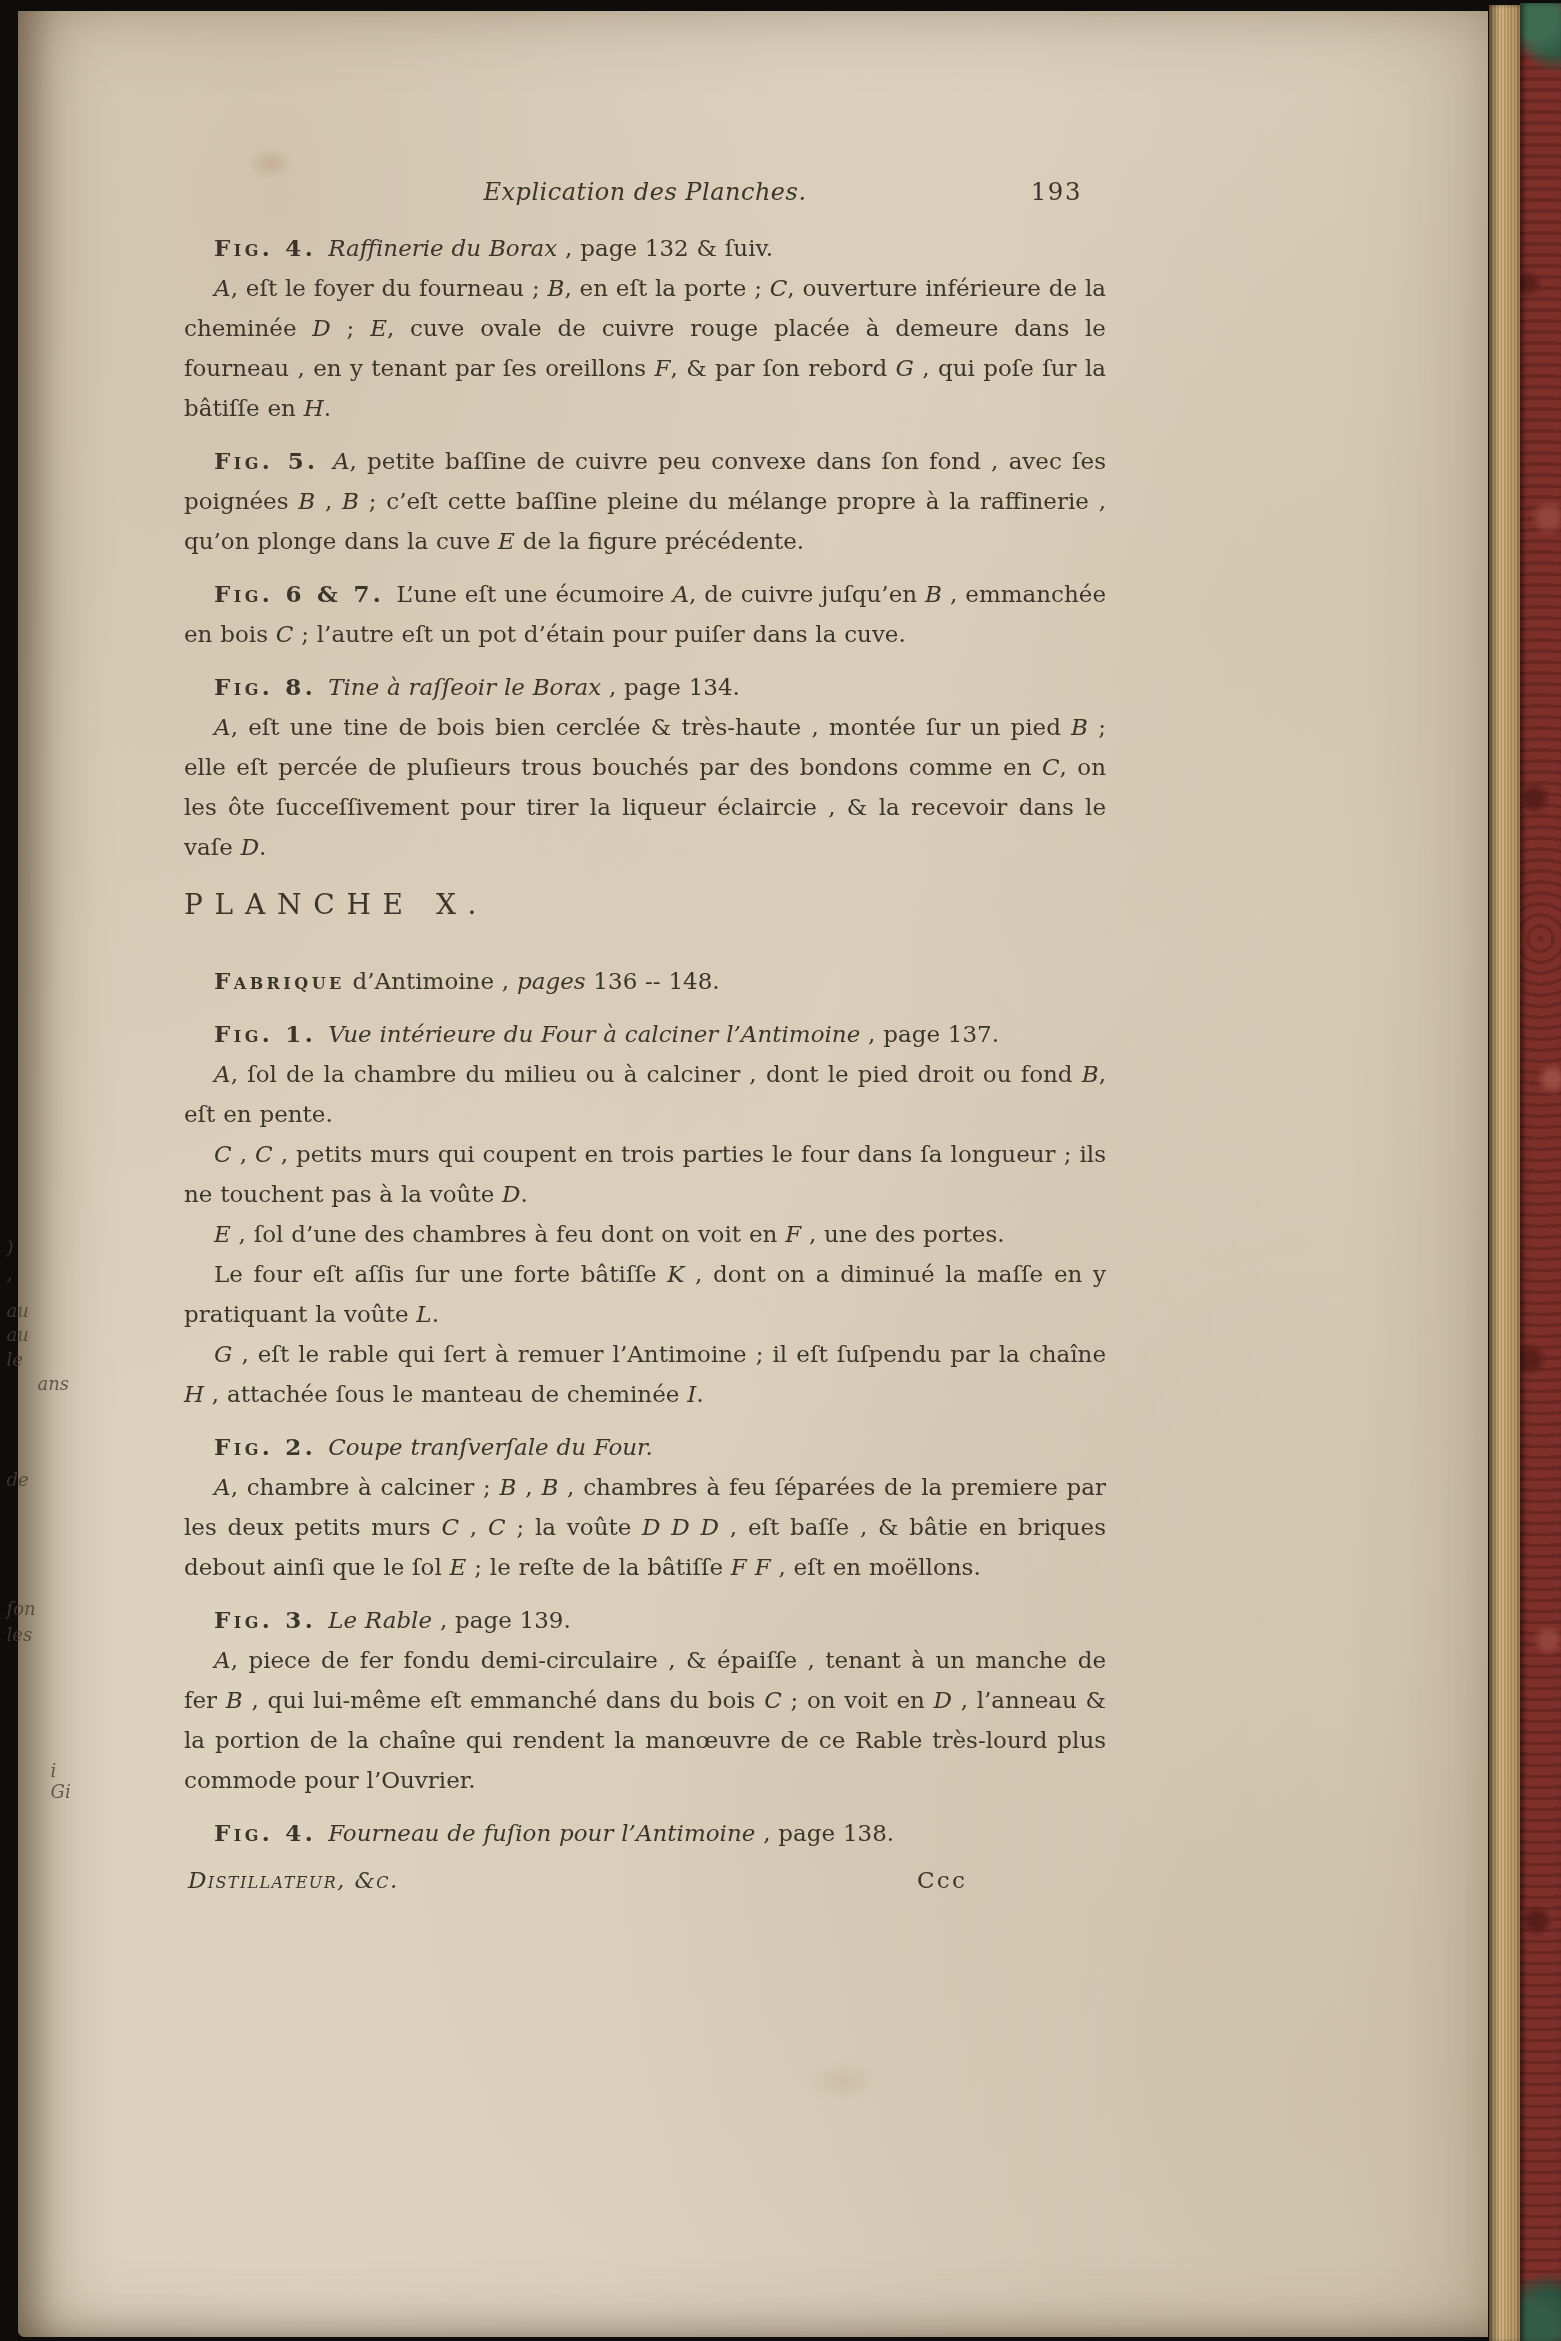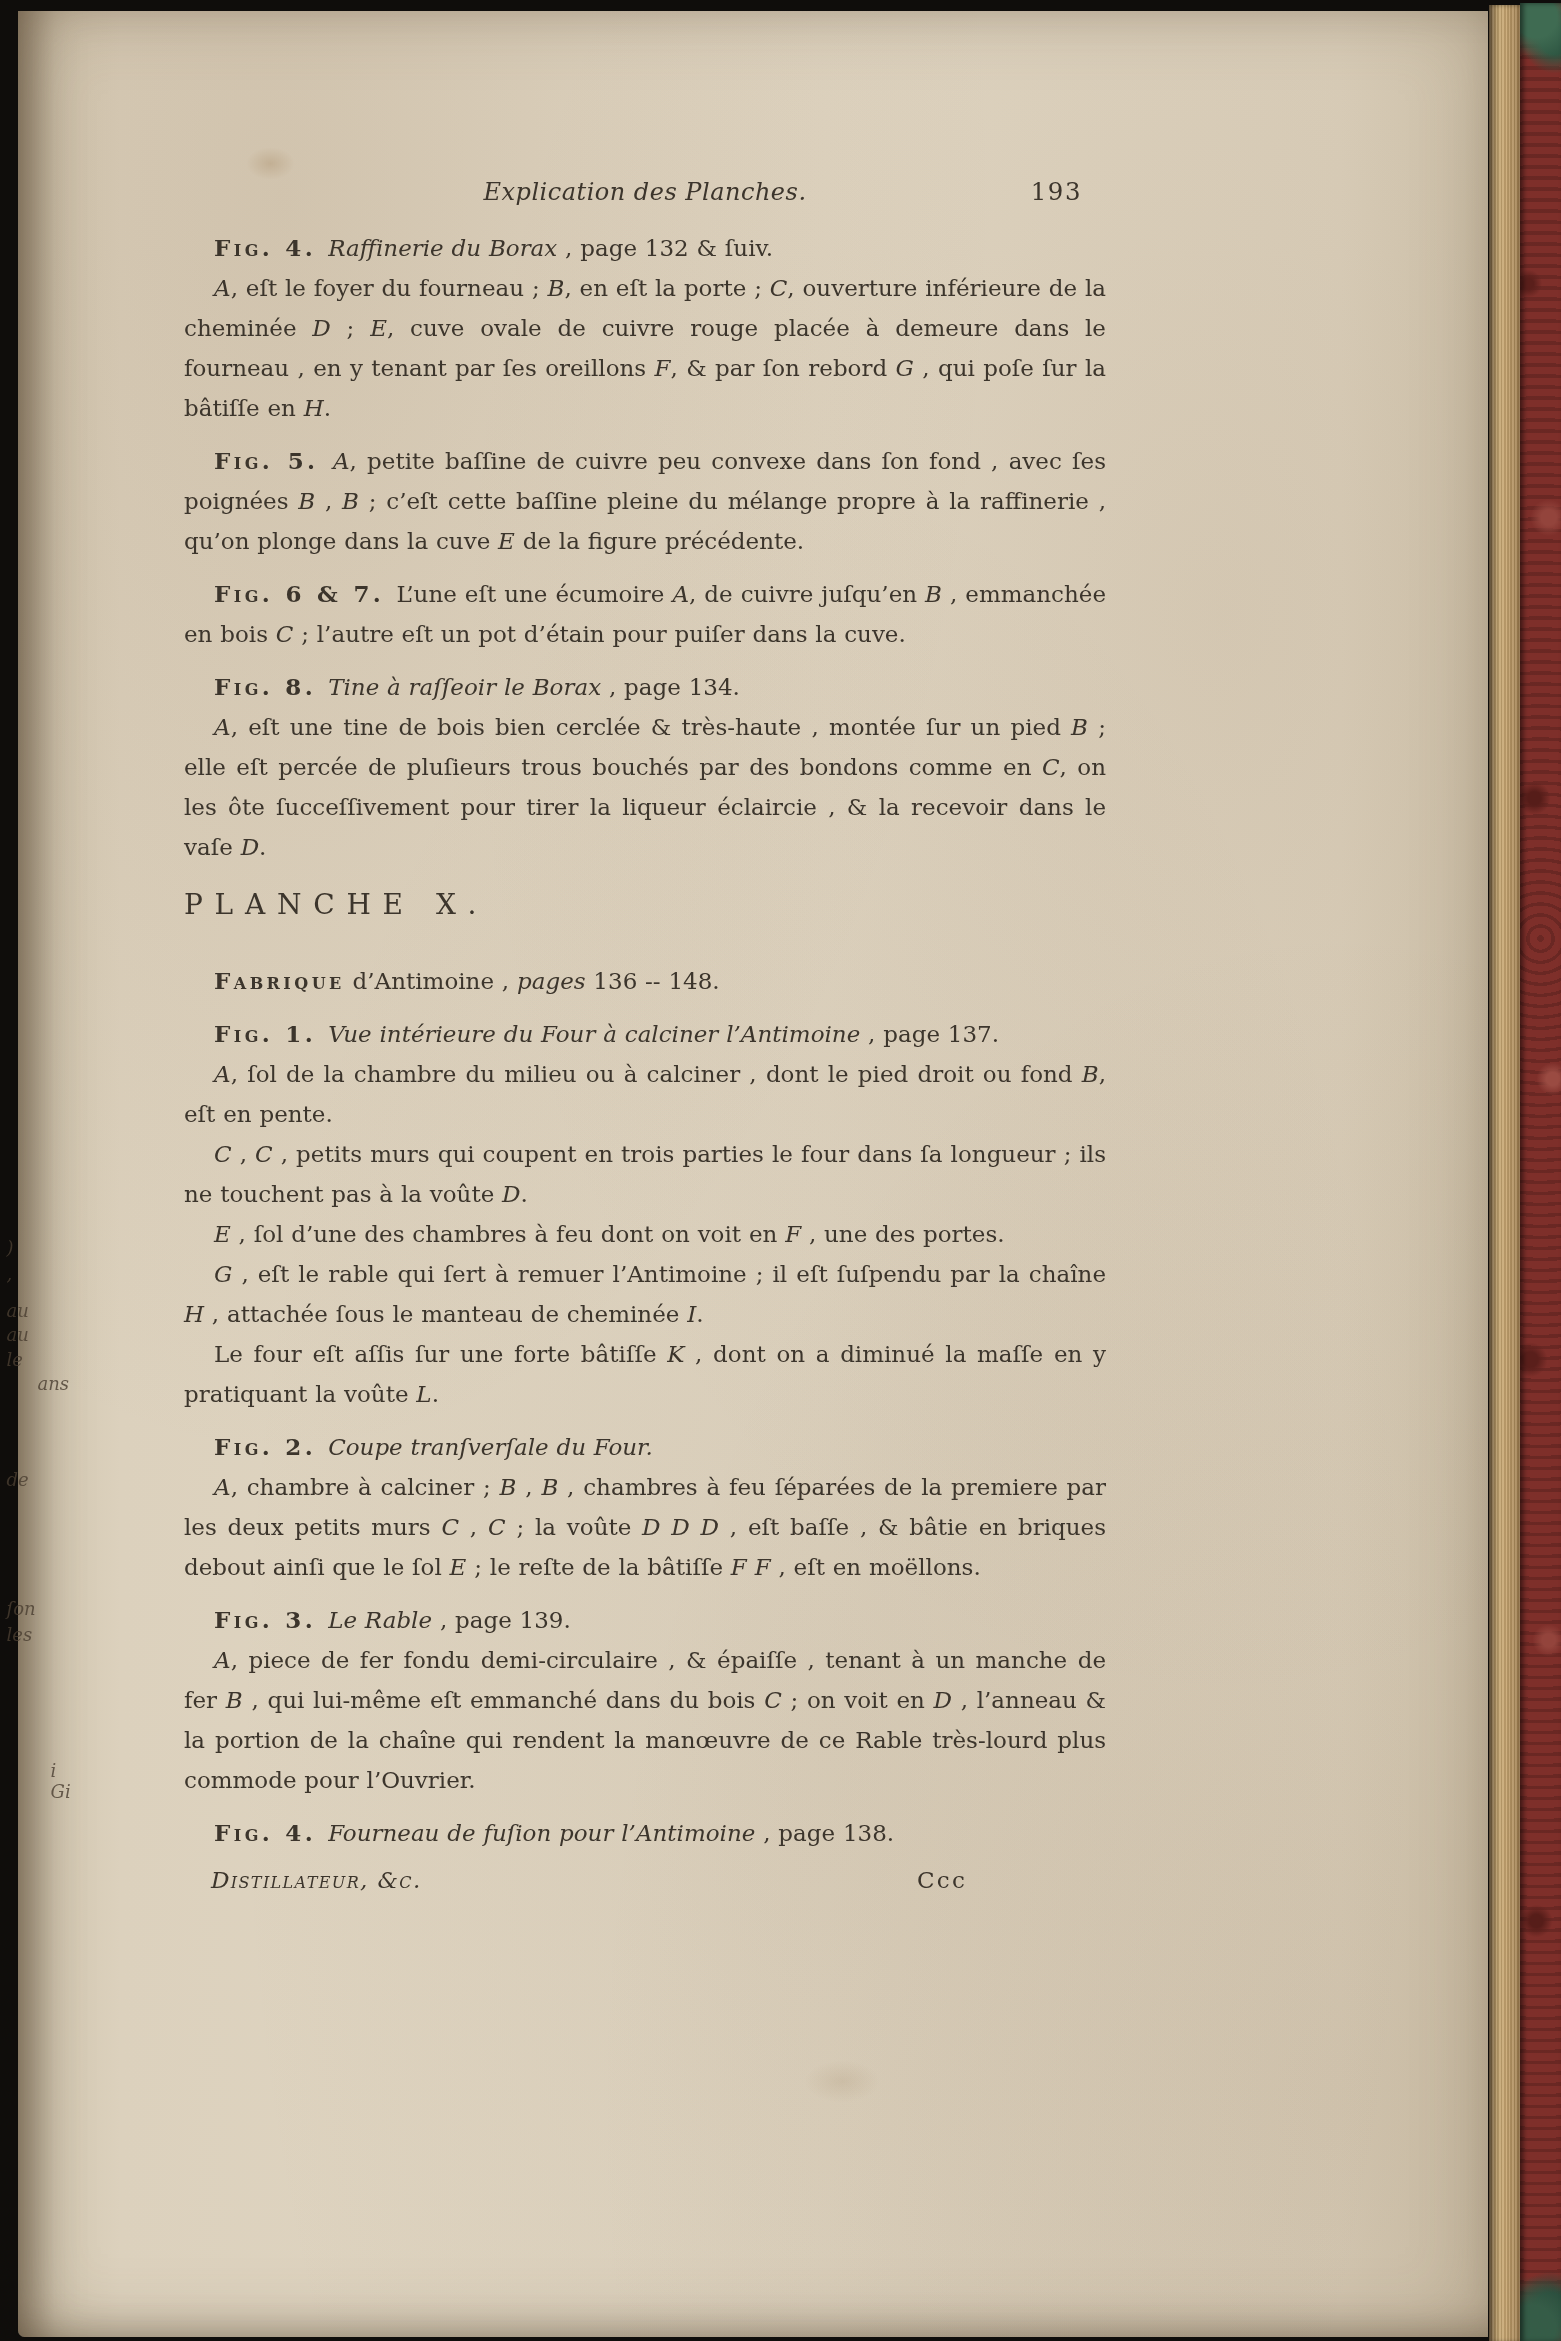--- a/index.html
+++ b/index.html
@@ -95,21 +95,21 @@
   .seg-italic{font-style:italic;}
   .seg-figlabel{font-variant:small-caps;letter-spacing:.15em;font-weight:bold;}
   .seg-spaced{letter-spacing:.42em;}
   .seg-sig{font-style:italic;font-variant:small-caps;letter-spacing:.06em;}
   
   .signature{
     position:relative;
     margin-top:6.5px;
     font-size:23px;line-height:40px;
   }
-  .sig-left{margin-left:27px;}
+  .sig-left{margin-left:4px;}
   .sig-right{position:absolute;left:733px;top:0;letter-spacing:2.2px;}
   
   .gutter-fragments{position:absolute;left:0;top:0;width:65px;height:2342px;pointer-events:none;}
   .frag{
     position:absolute;left:6.5px;
     font-size:18px;color:#4a3e31;opacity:.8;
     font-style:italic;
   }
   
   .stain1{position:absolute;left:228px;top:136px;width:49px;height:33px;border-radius:50%;
@@ -155,22 +155,22 @@
         <p class="para fig"><span class="seg-figlabel">Fig. 5. </span><span class="seg-italic">A</span><span class="seg-roman">, petite baſſine de cuivre peu convexe dans ſon fond , avec ſes poignées </span><span class="seg-italic">B</span><span class="seg-roman"> , </span><span class="seg-italic">B</span><span class="seg-roman"> ; c’eſt cette baſſine pleine du mélange propre à la raffinerie , qu’on plonge dans la cuve </span><span class="seg-italic">E</span><span class="seg-roman"> de la figure précédente.</span></p>
         <p class="para fig"><span class="seg-figlabel">Fig. 6 &amp; 7. </span><span class="seg-roman">L’une eſt une écumoire </span><span class="seg-italic">A</span><span class="seg-roman">, de cuivre juſqu’en </span><span class="seg-italic">B</span><span class="seg-roman"> , emmanchée en bois </span><span class="seg-italic">C</span><span class="seg-roman"> ; l’autre eſt un pot d’étain pour puiſer dans la cuve.</span></p>
         <p class="para fig"><span class="seg-figlabel">Fig. 8. </span><span class="seg-italic">Tine à raſſeoir le Borax</span><span class="seg-roman"> , page 134.</span></p>
         <p class="para body"><span class="seg-italic">A</span><span class="seg-roman">, eſt une tine de bois bien cerclée &amp; très-haute , montée ſur un pied </span><span class="seg-italic">B</span><span class="seg-roman"> ; elle eſt percée de pluſieurs trous bouchés par des bondons comme en </span><span class="seg-italic">C</span><span class="seg-roman">, on les ôte ſucceſſivement pour tirer la liqueur éclaircie , &amp; la recevoir dans le vaſe </span><span class="seg-italic">D</span><span class="seg-roman">.</span></p>
         <p class="para planche"><span class="seg-spaced">PLANCHE X.</span></p>
         <p class="para fabrique"><span class="seg-figlabel">Fabrique</span><span class="seg-roman"> d’Antimoine , </span><span class="seg-italic">pages</span><span class="seg-roman"> 136 -- 148.</span></p>
         <p class="para fig"><span class="seg-figlabel">Fig. 1. </span><span class="seg-italic">Vue intérieure du Four à calciner l’Antimoine</span><span class="seg-roman"> , page 137.</span></p>
         <p class="para body"><span class="seg-italic">A</span><span class="seg-roman">, ſol de la chambre du milieu ou à calciner , dont le pied droit ou fond </span><span class="seg-italic">B</span><span class="seg-roman">, eſt en pente.</span></p>
         <p class="para body"><span class="seg-italic">C</span><span class="seg-roman"> , </span><span class="seg-italic">C</span><span class="seg-roman"> , petits murs qui coupent en trois parties le four dans ſa longueur ; ils ne touchent pas à la voûte </span><span class="seg-italic">D</span><span class="seg-roman">.</span></p>
         <p class="para body"><span class="seg-italic">E</span><span class="seg-roman"> , ſol d’une des chambres à feu dont on voit en </span><span class="seg-italic">F</span><span class="seg-roman"> , une des portes.</span></p>
+        <p class="para body"><span class="seg-roman">Le four eſt aſſis ſur une forte bâtiſſe </span><span class="seg-italic">K</span><span class="seg-roman"> , dont on a diminué la maſſe en y pratiquant la voûte </span><span class="seg-italic">L</span><span class="seg-roman">.</span></p>
         <p class="para body"><span class="seg-italic">G</span><span class="seg-roman"> , eſt le rable qui ſert à remuer l’Antimoine ; il eſt ſuſpendu par la chaîne </span><span class="seg-italic">H</span><span class="seg-roman"> , attachée ſous le manteau de cheminée </span><span class="seg-italic">I</span><span class="seg-roman">.</span></p>
-        <p class="para body"><span class="seg-roman">Le four eſt aſſis ſur une forte bâtiſſe </span><span class="seg-italic">K</span><span class="seg-roman"> , dont on a diminué la maſſe en y pratiquant la voûte </span><span class="seg-italic">L</span><span class="seg-roman">.</span></p>
         <p class="para fig"><span class="seg-figlabel">Fig. 2. </span><span class="seg-italic">Coupe tranſverſale du Four.</span></p>
         <p class="para body"><span class="seg-italic">A</span><span class="seg-roman">, chambre à calciner ; </span><span class="seg-italic">B</span><span class="seg-roman"> , </span><span class="seg-italic">B</span><span class="seg-roman"> , chambres à feu ſéparées de la premiere par les deux petits murs </span><span class="seg-italic">C</span><span class="seg-roman"> , </span><span class="seg-italic">C</span><span class="seg-roman"> ; la voûte </span><span class="seg-italic">D D D</span><span class="seg-roman"> , eſt baſſe , &amp; bâtie en briques debout ainſi que le ſol </span><span class="seg-italic">E</span><span class="seg-roman"> ; le reſte de la bâtiſſe </span><span class="seg-italic">F F</span><span class="seg-roman"> , eſt en moëllons.</span></p>
         <p class="para fig"><span class="seg-figlabel">Fig. 3. </span><span class="seg-italic">Le Rable</span><span class="seg-roman"> , page 139.</span></p>
         <p class="para body"><span class="seg-italic">A</span><span class="seg-roman">, piece de fer fondu demi-circulaire , &amp; épaiſſe , tenant à un manche de fer </span><span class="seg-italic">B</span><span class="seg-roman"> , qui lui-même eſt emmanché dans du bois </span><span class="seg-italic">C</span><span class="seg-roman"> ; on voit en </span><span class="seg-italic">D</span><span class="seg-roman"> , l’anneau &amp; la portion de la chaîne qui rendent la manœuvre de ce Rable très-lourd plus commode pour l’Ouvrier.</span></p>
         <p class="para fig"><span class="seg-figlabel">Fig. 4. </span><span class="seg-italic">Fourneau de fuſion pour l’Antimoine</span><span class="seg-roman"> , page 138.</span></p>
       </div>
 
     <div class="signature">
       <span class="sig-left seg-sig">Distillateur, &amp;c.</span>
       <span class="sig-right">Ccc</span>

